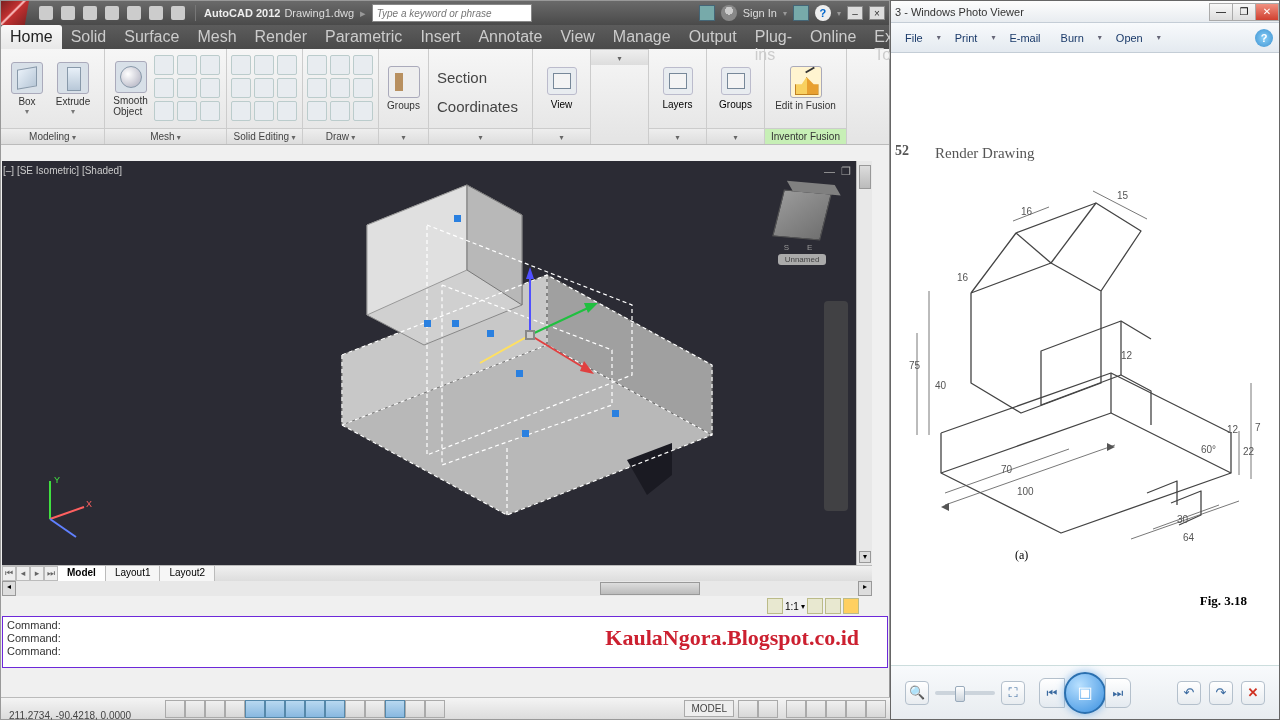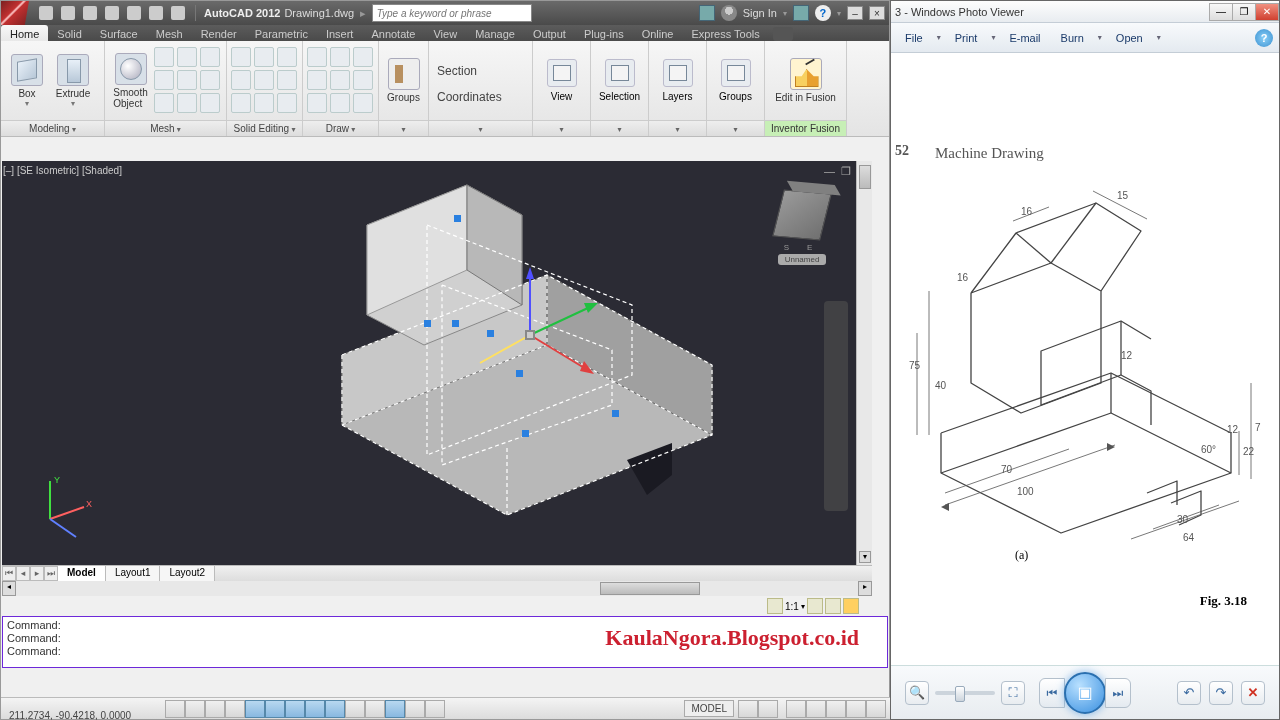--- a/index.html
+++ b/index.html
@@ -16,21 +16,21 @@
 .titlebar .appname { font-weight:bold; color:#eee; margin:0 4px; }
 .titlebar .search { margin-left:6px; }
 .titlebar .search input { width:160px; height:18px; font-size:10px; font-style:italic; padding:0 4px; border:1px solid #888; }
 .titlebar .right { margin-left:auto; display:flex; align-items:center; gap:6px; padding-right:4px; }
 .titlebar .signin { font-size:11px; color:#ddd; }
 .titlebar .winbtn { width:16px; height:14px; background:#ddd; color:#333; font-size:10px; text-align:center; line-height:14px; border:1px solid #888; }
 .titlebar .avatar { width:16px; height:16px; border-radius:50%; background:#888 radial-gradient(circle at 50% 35%,#ccc 30%,#888 31%); }
 .titlebar .sqic { width:16px; height:16px; background:#7aa; border:1px solid #467; }
 .titlebar .help { width:16px;height:16px;border-radius:50%;background:#eee;color:#06c;font-weight:bold;font-size:11px;text-align:center;line-height:16px; }
 
-.tabs { height:16px; background:linear-gradient(#5c5c5c,#4a4a4a); display:flex; font-size:11px; color:#ccc; }
+.tabs { height:24px; background:linear-gradient(#5c5c5c,#4a4a4a); display:flex; font-size:16px; color:#ccc; }
 .tabs .tab { padding:3px 9px; cursor:pointer; }
 .tabs .tab.active { background:linear-gradient(#f8f8f8,#e8e8e8); color:#222; border-radius:3px 3px 0 0; }
 .tabs .pill { margin-left:4px; margin-top:2px; width:20px; height:14px; background:#555; border-radius:3px; }
 
 .ribbon { height:96px; background:linear-gradient(#f6f6f6,#e4e4e4); display:flex; border-bottom:1px solid #bbb; }
 .panel { border-right:1px solid #ccc; display:flex; flex-direction:column; }
 .panel .body { flex:1; display:flex; align-items:center; padding:2px 4px; gap:2px; }
 .panel .title { font-size:10px; color:#444; text-align:center; padding:2px 0; background:linear-gradient(#eee,#ddd); border-top:1px solid #ccc; }
 .panel .title.dd::after { content:" ▾"; font-size:8px; color:#666; }
 .panel .title.fusion { background:#c7efb6; color:#333; }
@@ -39,21 +39,21 @@
 .bigbtn .ic.box::after { content:""; position:absolute; inset:5px; background:linear-gradient(135deg,#e8f0f8,#b8c8d8); transform:skewY(-10deg); border:1px solid #89a; }
 .bigbtn .ic.ext::after { content:""; position:absolute; left:9px; top:4px; width:12px; height:22px; background:linear-gradient(#e8f0f8,#b8c8d8); border:1px solid #89a; }
 .bigbtn .ic.smooth::after { content:""; position:absolute; inset:4px; border-radius:50%; background:radial-gradient(circle at 35% 35%,#fff,#aab); border:1px solid #89a; }
 .bigbtn.modify .ic { background:#eee; }
 .bigbtn.modify .ic::after { content:""; position:absolute; left:6px; top:6px; width:8px; height:18px; background:#b89060; }
 .bigbtn.fusion .ic { background:#fff4d0; }
 .bigbtn.fusion .ic::before { content:""; position:absolute; left:14px; top:2px; width:10px; height:2px; background:#333; transform:rotate(-30deg); }
 .bigbtn.fusion .ic::after { content:""; position:absolute; left:4px; top:10px; width:22px; height:16px; background:linear-gradient(90deg,#f8d060 50%,#e8a030 50%); border:1px solid #c08020; clip-path:polygon(0 40%,30% 40%,50% 0,80% 40%,100% 40%,100% 100%,0 100%); }
 .grid3 { display:grid; grid-template-columns:repeat(3,22px); grid-auto-rows:22px; gap:1px; }
 .grid3 .sm { width:20px; height:20px; background:#e8ecf0; border:1px solid #bcc; border-radius:2px; cursor:pointer; }
-.stacklbl { display:flex; flex-direction:column; gap:12px; font-size:12px; color:#444; padding:6px 2px 0 4px; }
+.stacklbl { display:flex; flex-direction:column; gap:12px; font-size:15px; color:#444; padding:6px 2px 0 4px; }
 .btnV { display:flex; flex-direction:column; align-items:center; font-size:10px; width:56px; }
 .btnV .ic { width:30px; height:28px; background:#e8ecf0; border:1px solid #bbc; border-radius:3px; margin-bottom:4px; position:relative; }
 .btnV .ic::after { content:""; position:absolute; inset:5px; border:1px solid #789; background:#f4f4f4; }
 
 .viewport { position:absolute; left:1px; top:160px; width:870px; height:404px; background:#2b2b34; }
 .vp-title { position:absolute; left:1px; top:4px; font-size:10px; color:#ccc; }
 .vp-ctrls { position:absolute; right:6px; top:4px; display:flex; gap:6px; color:#aaa; font-size:11px; }
 .vp-ctrls span { cursor:pointer; }
 .scroll-v { position:absolute; right:0; top:0; width:16px; height:100%; background:#e8e8e8; border-left:1px solid #bbb; }
 .scroll-v .thumb { position:absolute; left:2px; top:4px; width:12px; height:24px; background:linear-gradient(#ddd,#bbb); border:1px solid #999; }
@@ -275,26 +275,20 @@
     <div class="panel" style="width:58px">
       <div class="body">
           <div class="btnV">
             <div class="ic"></div>
             <span>View</span>
           </div>
         </div>
       <div class="title dd"></div>
     </div>
     <div class="panel" style="width:58px">
-      <div class="body">
-          <div class="btnV">
-            <div class="ic"></div>
-            <span>Selection</span>
-          </div>
-        </div>
       <div class="title dd"></div>
     </div>
     <div class="panel" style="width:58px">
       <div class="body">
           <div class="btnV">
             <div class="ic"></div>
             <span>Layers</span>
           </div>
         </div>
       <div class="title dd"></div>
@@ -480,21 +474,21 @@
     <span class="mi">E-mail</span>
     <span class="mi">Burn</span>
       <span class="dd">▾</span>
     <span class="mi">Open</span>
       <span class="dd">▾</span>
     <div class="help">?</div>
   </div>
 
   <div class="canvas">
     <span class="pgnum">52</span>
-    <span class="pgtitle">Machine Drawing</span>
+    <span class="pgtitle">Render Drawing</span>
     <span class="sublbl">(a)</span>
     <span class="figlbl">Fig. 3.18</span>
 
     <div class="drawing">
       <svg width="360" height="380" viewBox="0 0 360 380">
         <g stroke="#444" stroke-width="1.3" fill="none" stroke-linejoin="round">
 
           <polyline points="40,260 210,200 330,260 330,300 160,360 40,300 40,260"></polyline>
           <polyline points="40,300 210,240 330,300"></polyline>
           <polyline points="210,200 210,240"></polyline>

